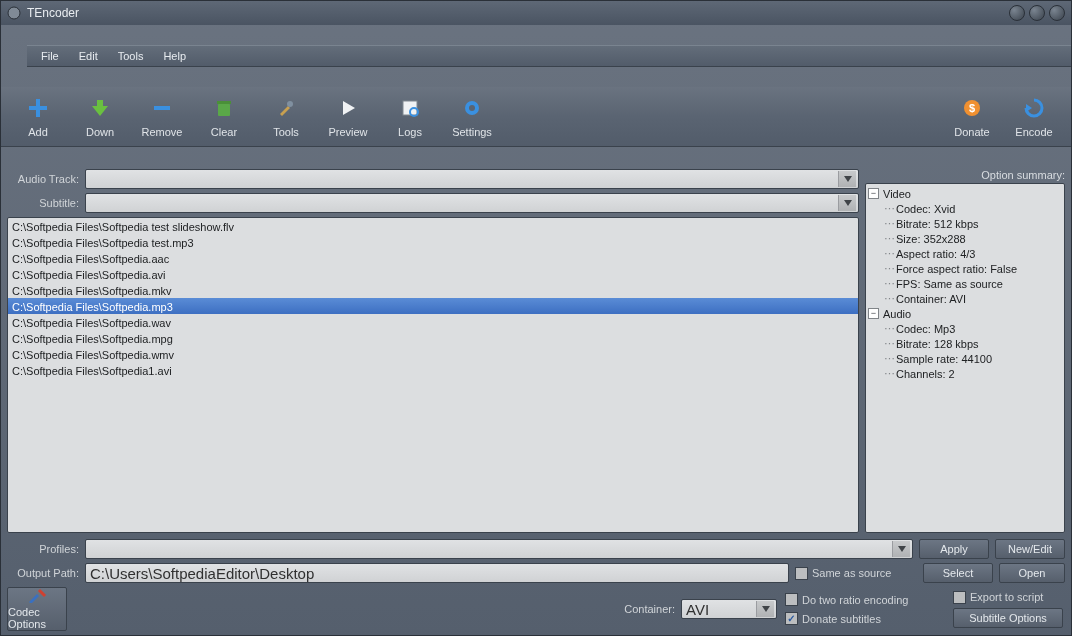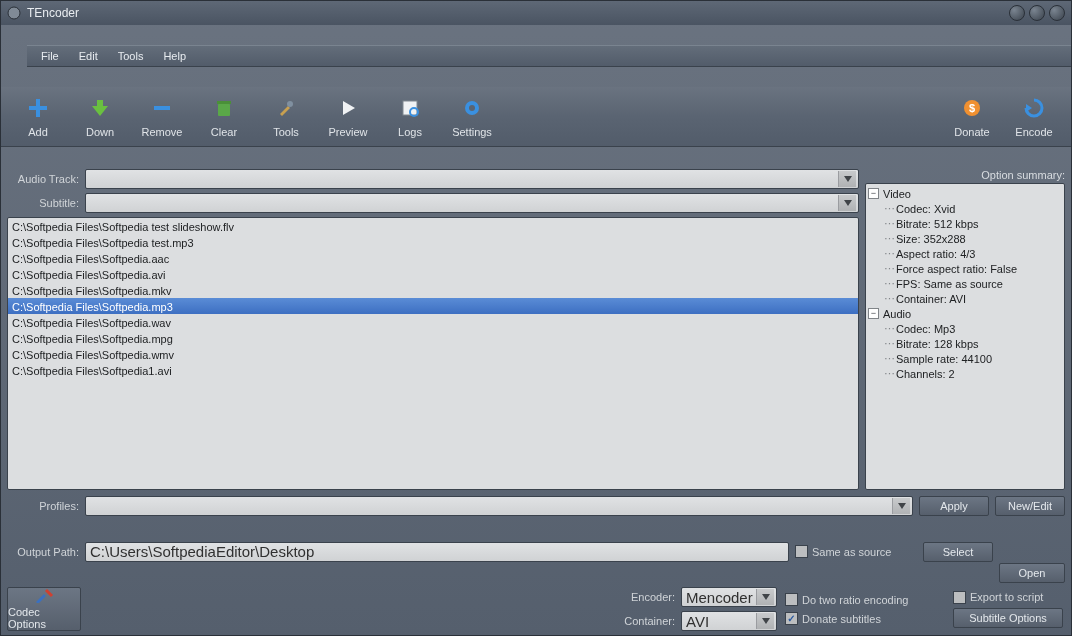--- a/index.html
+++ b/index.html
@@ -169,21 +169,21 @@
 .checkbox {
   width: 13px; height: 13px;
   background: #bcbec0;
   border: 1px solid #3a424c;
   display: inline-flex; align-items:center; justify-content:center;
   color:#2a5aa0; font-size:10px; font-weight:bold;
 }
 .check-row { display:flex; align-items:center; gap:4px; color:#d0d4d8; }
 .codec-row { display:flex; align-items:center; gap:8px; }
 .codec-btn {
-  width: 74px; height: 44px;
+  width: 60px; height: 44px;
   background: linear-gradient(#6c7684,#565f6c);
   border:1px solid #3a424c; border-radius:2px;
   display:flex; flex-direction:column; align-items:center; justify-content:space-between;
   color:#e4e8ec; gap:3px;
 }
 svg { display:block; }
 </style>
 </head>
 <body>
 
@@ -425,46 +425,35 @@
         <div class="textfield">
           <span>C:\Users\SoftpediaEditor\Desktop</span>
         </div>
         <div class="check-row" style="width:122px;">
           <span class="checkbox"></span>
           <span>Same as source</span>
         </div>
         <div class="button" style="width:70px;">
             <span>Select</span>
           </div>
-        <div class="button" style="width:66px;margin-top:43px;">
+        <div class="button" style="width:66px;">
             <span>Open</span>
           </div>
       </div>
 
       <div class="codec-row">
         <div class="codec-btn">
           <svg width="20" height="16">
               <path d="M2 14 L10 6 L12 8 L4 16 Z" fill="#3a70c0"></path>
               <path d="M12 2 L18 8" stroke="#d04030" stroke-width="3"></path>
             </svg>
           <span>Codec Options</span>
         </div>
         <div style="flex:1;"></div>
         <div style="display:flex; flex-direction:column; gap:4px;">
-          <div class="row">
-            <div class="label-right" style="width:60px;">Encoder:</div>
-            <div class="combo" style="flex:none; width:96px;">
-              <span>Mencoder</span>
-              <span class="caret">
-                  <svg width="10" height="8">
-                    <polygon points="1,1 9,1 5,7" fill="#404448"></polygon>
-                  </svg>
-                </span>
-            </div>
-          </div>
           <div class="row">
             <div class="label-right" style="width:60px;">Container:</div>
             <div class="combo" style="flex:none; width:96px;">
               <span>AVI</span>
               <span class="caret">
                   <svg width="10" height="8">
                     <polygon points="1,1 9,1 5,7" fill="#404448"></polygon>
                   </svg>
                 </span>
             </div>

